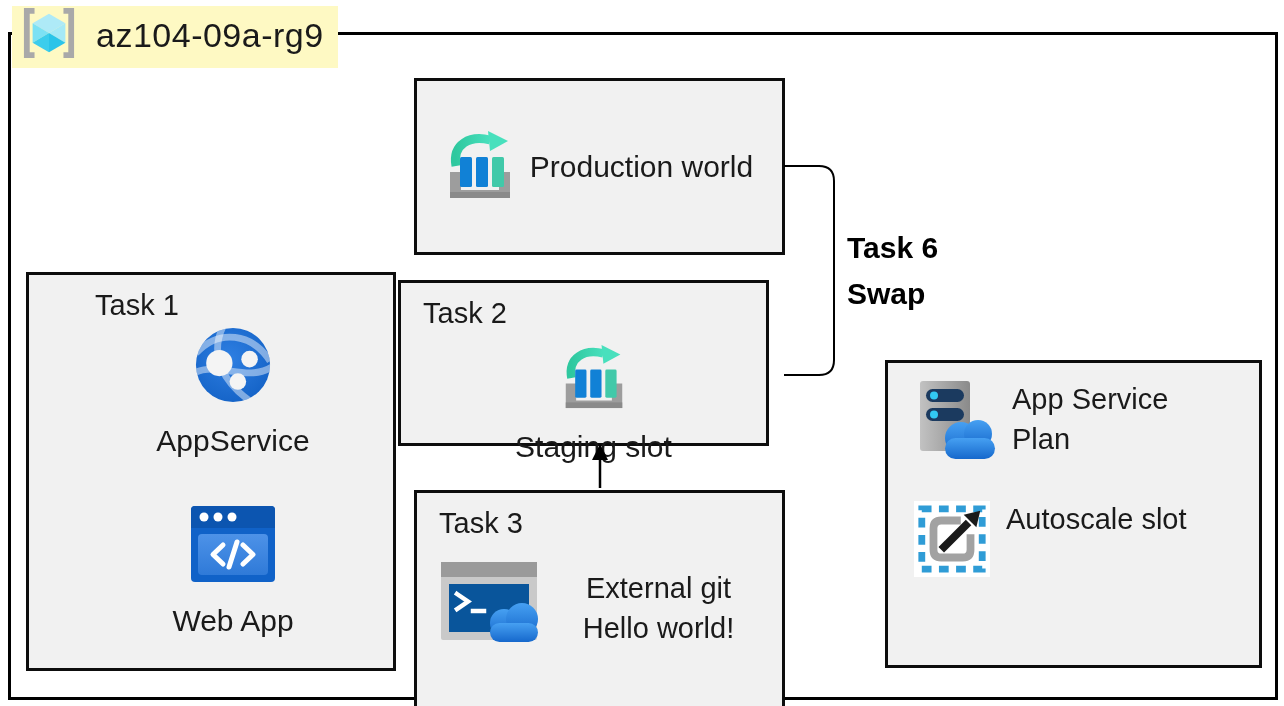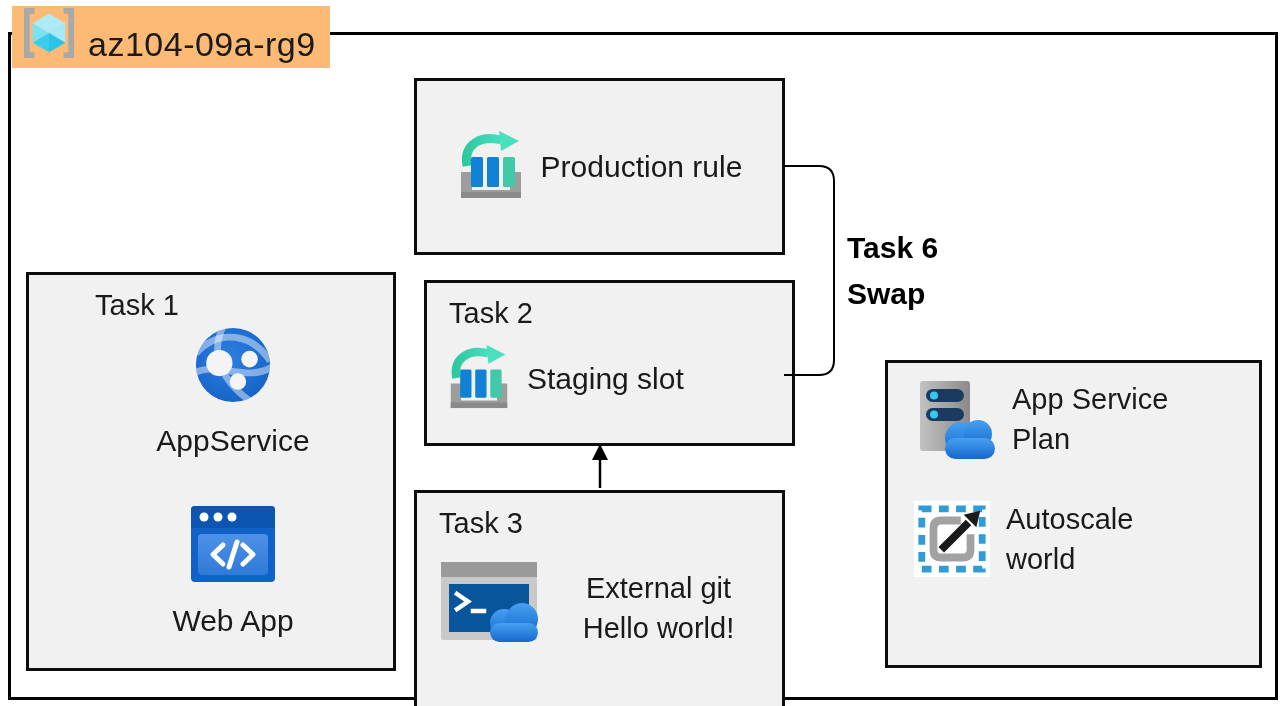--- a/index.html
+++ b/index.html
@@ -5,37 +5,37 @@
   html,body{margin:0;padding:0;}
   body{
     width:1284px;height:706px;position:relative;background:#ffffff;
     font-family:"Liberation Sans", sans-serif;color:#1a1a1a;overflow:hidden;
   }
   .outer-frame{
     position:absolute;left:8px;top:32px;width:1270px;height:668px;
     border:3px solid #000;box-sizing:border-box;z-index:1;background:#fff;
   }
   .rg-title{
-    position:absolute;left:12px;top:6px;z-index:3;display:flex;align-items:flex-end;
-    gap:8px;background:#fdba74;padding:0 14px 4px 6px;
+    position:absolute;left:12px;top:6px;z-index:3;display:flex;align-items:center;
+    gap:16px;background:#fef9c3;padding:0 14px 4px 6px;
   }
   .rg-title .title-text{font-size:34px;color:#1a1a1a;letter-spacing:0.5px;}
   .box{
     position:absolute;background:#f1f1f1;border:3px solid #0d0d0d;
     box-sizing:border-box;z-index:2;
   }
   .box-production{left:414px;top:78px;width:371px;height:177px;display:flex;align-items:center;justify-content:center;}
   .box-task1{left:26px;top:272px;width:370px;height:399px;padding-left:44px;}
-  .box-task2{left:424px;top:280px;width:371px;height:166px;}
+  .box-task2{left:398px;top:280px;width:371px;height:166px;}
   .box-task3{left:414px;top:490px;width:371px;height:220px;}
   .box-task5{left:885px;top:360px;width:377px;height:308px;}
   .task-label{font-size:29px;color:#1a1a1a;padding:14px 0 0 22px;}
   .slot-row{display:flex;align-items:center;gap:16px;}
   .slot-text{font-size:30px;}
-  .box-task2 .slot-row{margin:14px 0 0 20px;}
+  .box-task2 .slot-row{margin:14px 0 0 20px;flex-direction:column;}
   .t1-col{display:flex;flex-direction:column;align-items:center;}
   .t1-name{font-size:30px;margin-top:16px;}
   .t3-row{display:flex;align-items:center;margin:22px 0 0 24px;}
   .t3-text{flex:1;text-align:center;font-size:29px;line-height:40px;padding-right:10px;}
   .t5-row{display:flex;align-items:flex-start;margin:18px 0 0 26px;gap:16px;}
   .t5-name{font-size:29px;line-height:40px;width:190px;margin-top:-2px;}
   .task4-label{
     position:absolute;left:847px;top:225px;z-index:3;font-size:30px;font-weight:600;
     line-height:46px;color:#000;
   }
@@ -93,21 +93,21 @@
       <svg width="68" height="70" viewBox="0 0 68 70">
         <path d="M10 36 C6 14 24 5 44 10" fill="none" stroke="url(#tealArrowGrad)" stroke-width="9"></path>
         <polygon points="42,1 62,11 44,21" fill="#48e0bd"></polygon>
         <path d="M4 42 H15 V60 H53 V42 H64 V68 H4 Z" fill="#9d9d9d"></path>
         <rect x="4" y="62" width="60" height="6" fill="#8a8a8a"></rect>
         <rect x="14" y="27" width="12" height="30" rx="1.5" fill="#1181d6"></rect>
         <rect x="30" y="27" width="12" height="30" rx="1.5" fill="#1181d6"></rect>
         <rect x="46" y="27" width="12" height="30" rx="1.5" fill="#41c9a9"></rect>
       </svg>
     </span>
-    <span class="slot-text">Production rule</span>
+    <span class="slot-text">Production world</span>
   </div>
 </div>
 
 <div class="box box-task1">
   <div class="task-label">Task 1</div>
   <div class="t1-col" style="margin-top:4px;">
     <span class="icon">
       <svg width="78" height="78" viewBox="0 0 80 80">
         <defs>
             <clipPath id="globeClip">
@@ -210,21 +210,21 @@
   <div class="t5-row" style="margin-top:36px;">
     <span class="icon">
       <svg width="76" height="76" viewBox="0 0 78 78">
         <rect x="0" y="0" width="78" height="78" fill="#ffffff"></rect>
         <rect x="8" y="8" width="62" height="62" fill="none" stroke="#2f9cd6" stroke-width="7" stroke-dasharray="10 7.6"></rect>
         <path d="M48 20 H28 Q20 20 20 28 V50 Q20 58 28 58 H50 Q58 58 58 50 V34" fill="none" stroke="#a2a2a2" stroke-width="8"></path>
         <path d="M28 50 L56 22" stroke="#1a1a1a" stroke-width="8" fill="none"></path>
         <polygon points="68,10 64,27 51,14" fill="#1a1a1a"></polygon>
       </svg>
     </span>
-    <div class="t5-name">Autoscale world</div>
+    <div class="t5-name">Autoscale slot</div>
   </div>
 </div>
 
 <div class="task4-label">
   <div>Task 6</div>
   <div>Swap</div>
 </div>
 
 <svg class="connector-layer">
   <path d="M 784 166 H 819 Q 834 166 834 181 V 360 Q 834 375 819 375 H 784" fill="none" stroke="#000" stroke-width="2"></path>

